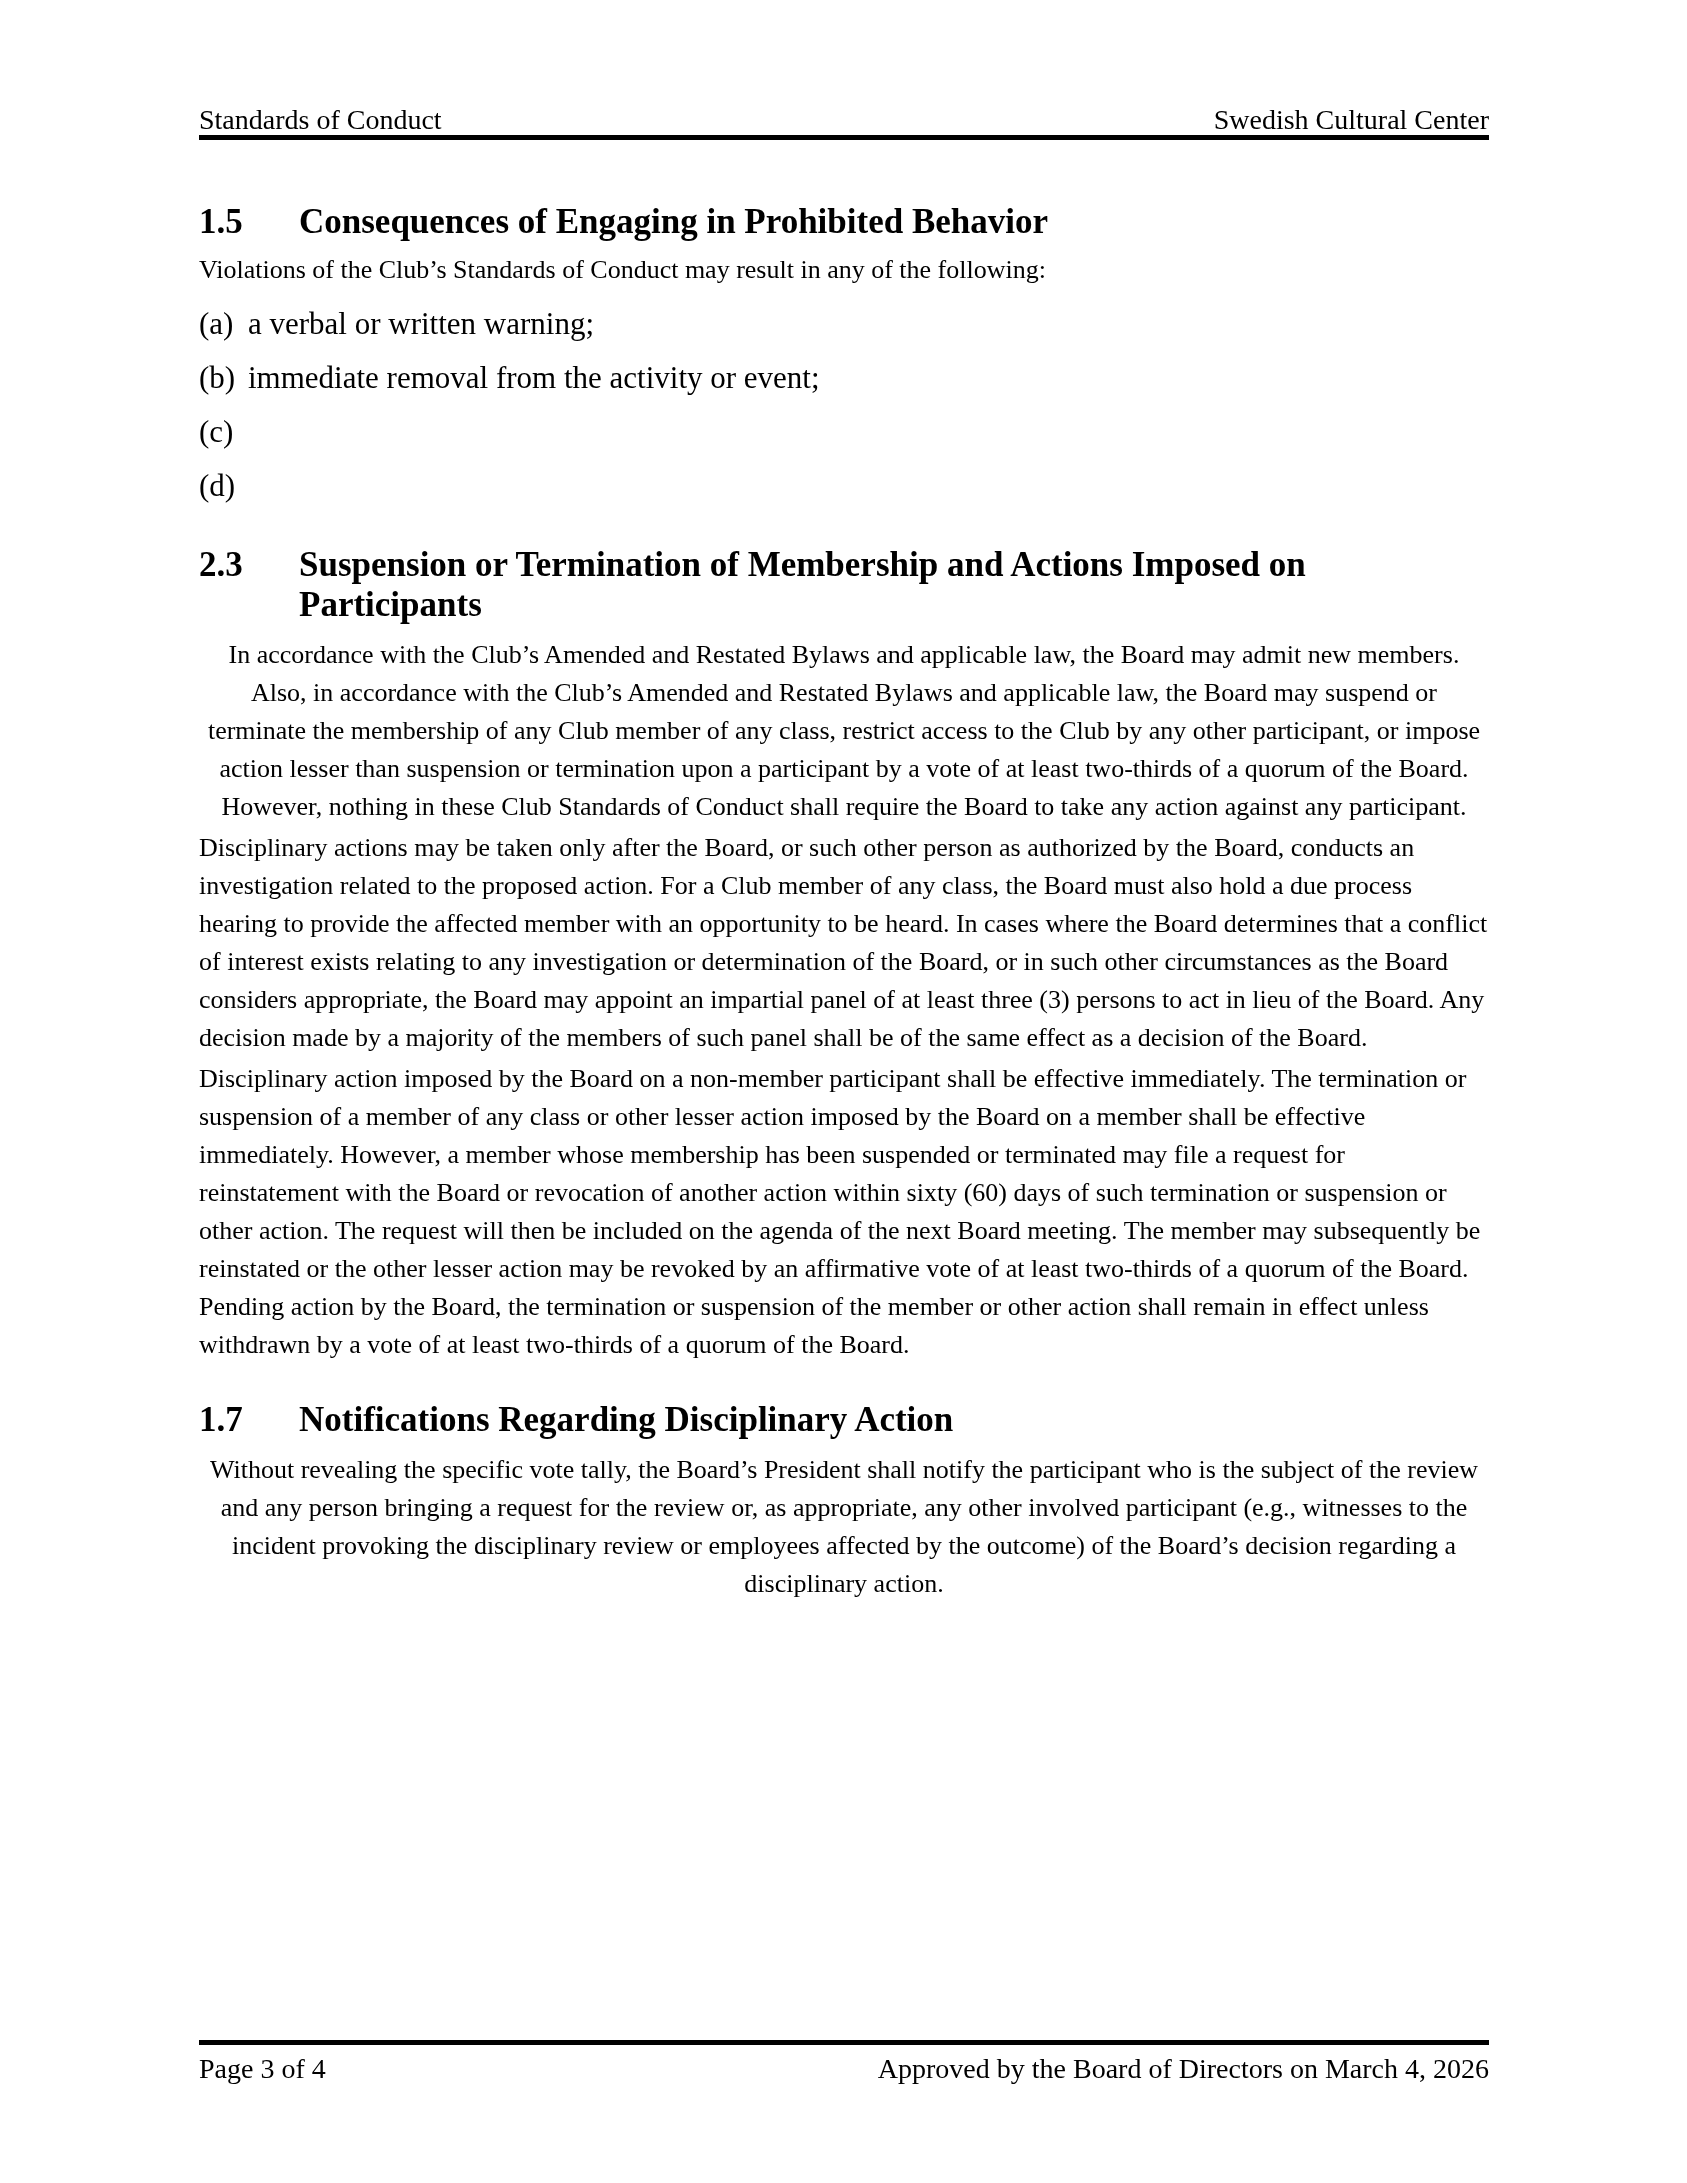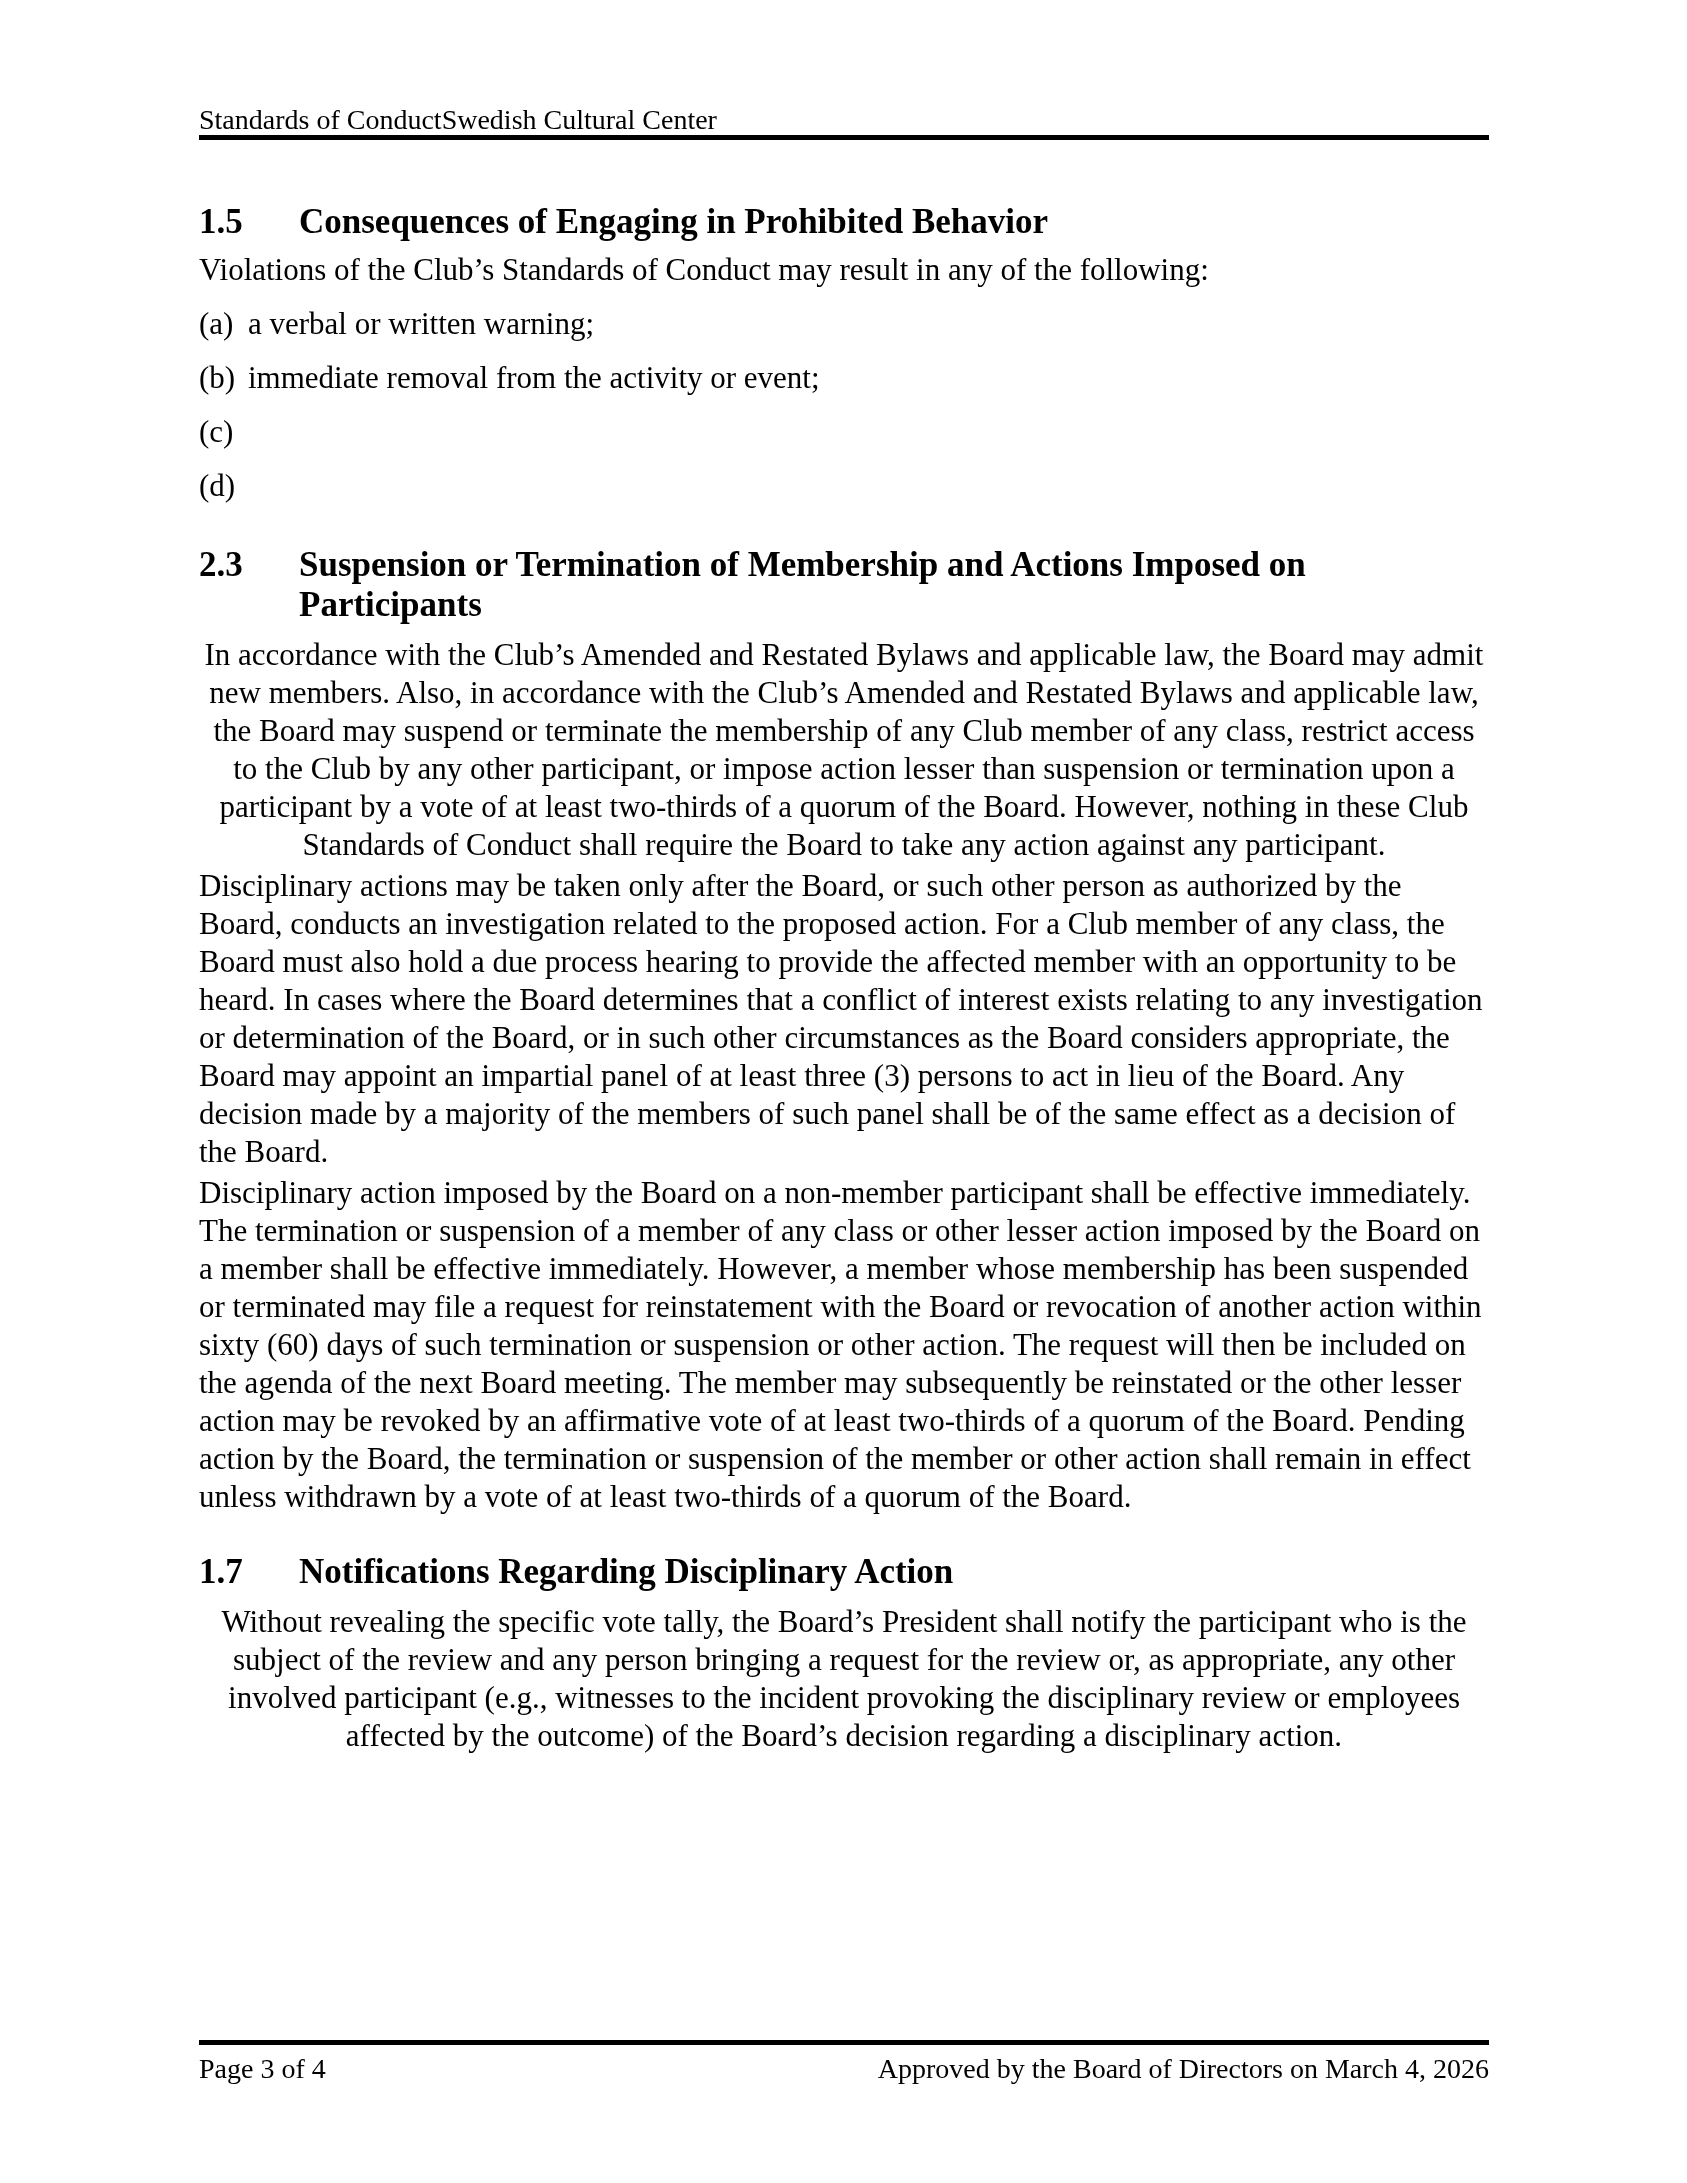--- a/index.html
+++ b/index.html
@@ -1,33 +1,33 @@
 <!DOCTYPE html>
 <html style="font-size:10.8px"><head>
 <meta charset="utf-8">
 <style>
   html, body { margin: 0; padding: 0; background: #ffffff; }
   body { width: 1687px; height: 2183px; position: relative; overflow: hidden;
          font-family: "Liberation Serif", "DejaVu Serif", serif; color: #000; }
   .page { position: absolute; left: 199px; width: 1290px; top: 0; height: 2183px; }
   .header { position: absolute; top: 96px; left: 0; right: 0; height: 40px;
-            display: flex; justify-content: flex-start; align-items: flex-end;
+            display: flex; justify-content: space-between; align-items: flex-end;
             font-size: 28px; line-height: 32px; }
   .rule { position: absolute; left: 0; right: 0; height: 4.7px; background: #000; }
   .rule.top { top: 135px; }
   .rule.bottom { top: 2040px; }
   .footer { position: absolute; top: 2052px; left: 0; right: 0;
             display: flex; justify-content: space-between;
             font-size: 28px; line-height: 34px; }
   .content { position: absolute; top: 202px; left: 0; right: 0; }
   h2 { font-size: 35px; font-weight: bold; margin: 0; line-height: 40px;
        display: flex; }
   h2 .num { flex: 0 0 100px; }
   h2 .ttl { flex: 1 1 auto; }
-  p { font-size: 31px; line-height: 38px; margin: 0; }
+  p { font-size: 26px; line-height: 38px; margin: 0; }
   .intro { margin-top: 9.4px; }
   .item { display: flex; margin-top: 16px; font-size: 31px; line-height: 38px; }
   .item .lbl { flex: 0 0 49px; }
   .sec16 { margin-top: 40px; }
   .sec16 .ttl { line-height: 40px; }
   .para { margin-top: 3px; }
   .para.first { margin-top: 10.8px; text-align: center; }
   .sec17 { margin-top: 36px; }
 </style>
 </head>

